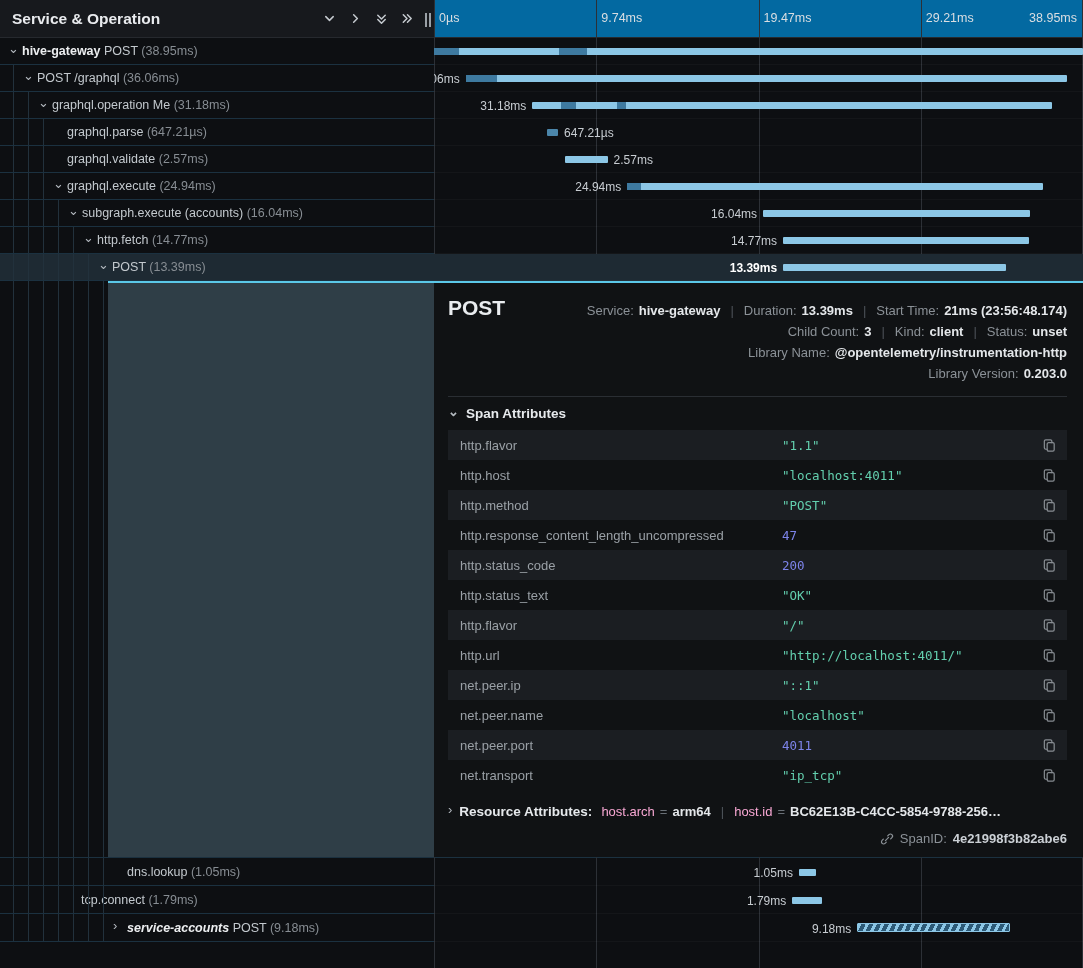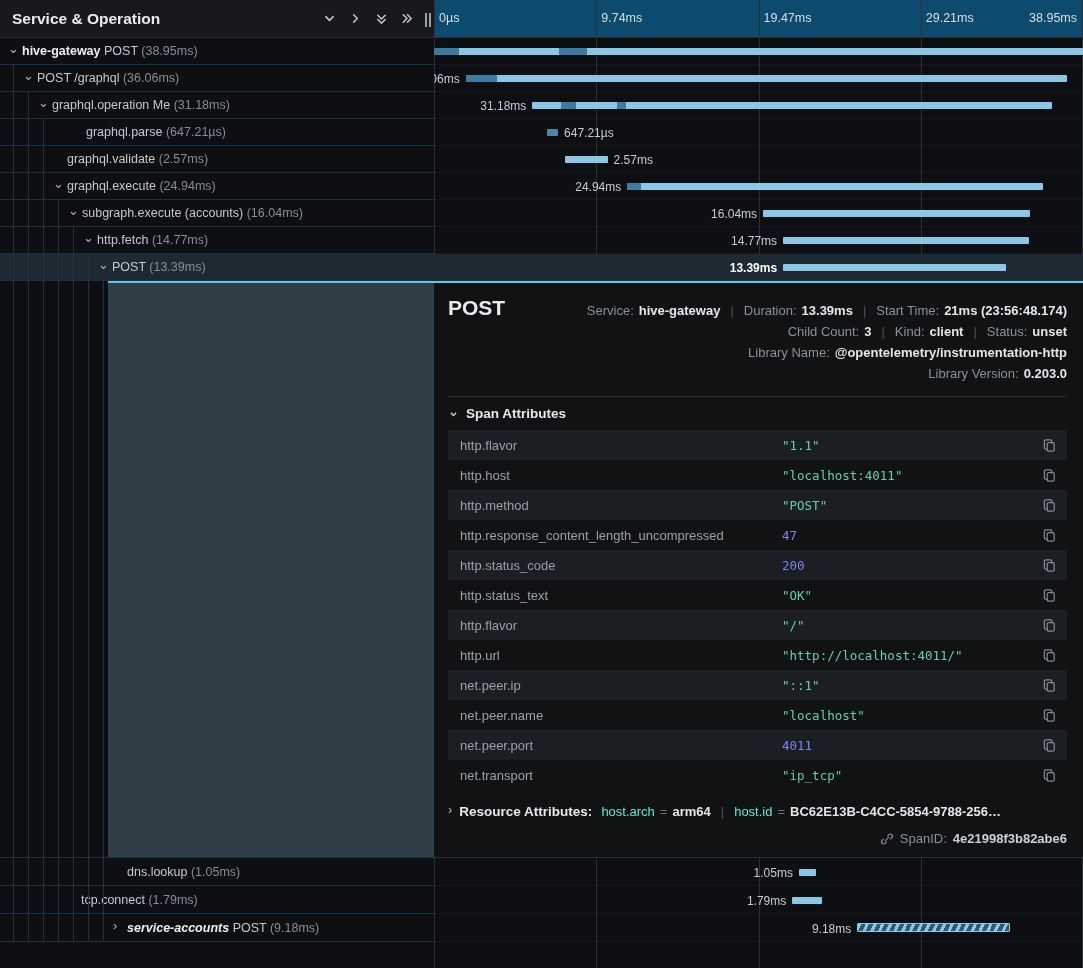--- a/index.html
+++ b/index.html
@@ -19,21 +19,21 @@
   
   .header { display:flex; height:38px; position:relative; }
   .header-left {
     width:434px; background:#17191d; border-bottom:1px solid #26292e;
     display:flex; align-items:center; padding:0 14px 0 12px; position:relative;
   }
   .header-title { flex:1; font-size:15.5px; font-weight:bold; color:#e9ebee; }
   .hicon { width:26px; height:20px; display:flex; align-items:center; justify-content:center; cursor:pointer; }
   .handle { position:absolute; right:3px; top:13px; width:6px; height:14px;
     border-left:2px solid #9aa0a6; border-right:2px solid #9aa0a6; cursor:col-resize; }
-  .header-right { flex:1; background:#0c4a6e; border-bottom:1px solid #26292e; position:relative; }
+  .header-right { flex:1; background:#0369a1; border-bottom:1px solid #26292e; position:relative; }
   .tick { position:absolute; top:11px; font-size:12.5px; color:#dadee2; z-index:2; white-space:nowrap; }
 
   
   .row { display:flex; height:27px; }
   .bottom-rows .row { height:28px; }
   .row.selected .row-left, .row.selected .row-right { background:#1e2a33; }
   .row-left {
     width:434px; position:relative; display:flex; align-items:center;
     border-bottom:1px solid #1b3140; overflow:hidden; cursor:pointer;
   }
@@ -83,21 +83,21 @@
   .attr-row:nth-child(odd) { background:#1b1e22; }
   .attr-key { flex:0 0 322px; color:#9aa0a6; white-space:nowrap; overflow:hidden; }
   .attr-val { flex:1; font-family:"DejaVu Sans Mono", monospace; font-size:12.5px; white-space:nowrap; overflow:hidden; }
   .attr-val.string { color:#63cfae; }
   .attr-val.number { color:#7d84ea; }
   .copy-btn { margin-left:8px; display:flex; cursor:pointer; opacity:0.85; }
 
   .resource-line { display:flex; align-items:center; margin-top:14px; font-size:13px; white-space:nowrap; cursor:pointer; }
   .resource-line .chev { flex:0 0 auto; width:auto; transform:translateY(-2px); }
   .res-title { font-weight:bold; color:#e6e9ec; font-size:13.5px; margin:0 9px 0 7px; }
-  .res-key { color:#5eead4; }
+  .res-key { color:#f9a8d4; }
   .res-eq { color:#6a7077; margin:0 5px; }
   .res-val { color:#e4e7ea; font-weight:bold; }
   .res-sep { color:#4d5359; margin:0 10px; }
 
   .spanid-line { display:flex; justify-content:flex-end; align-items:center; gap:6px;
     margin-top:12px; font-size:13px; color:#8b9197; }
   .spanid-val { color:#cbd0d5; font-weight:bold; }
 
   .bottom-rows { border-top:1px solid #1b3140; }
 </style>
@@ -185,21 +185,21 @@
     </div>
     <div class="row-right">
       <div class="bar" style="left:15.14762516046213%;width:80.05134788189987%">
             <span class="seg" style="left:5.452212957023731%;width:3.046824887748557%"></span>
             <span class="seg" style="left:16.3566388710712%;width:1.763951250801796%"></span>
           </div>
           <span class="bar-label" style="right:calc(84.85237483953787% + 6px)">31.18ms</span>
     </div>
       </div>
       <div class="row">
-    <div class="row-left" style="padding-left:72px">
+    <div class="row-left" style="padding-left:53px">
       <span class="guide" style="left:13px"></span>
           <span class="guide" style="left:28px"></span>
           <span class="guide" style="left:43px"></span>
           <span class="chev"></span>
           <span class="span-text"><span class="op">graphql.parse</span> <span class="dur">(647.21µs)</span></span>
     </div>
     <div class="row-right">
       <div class="bar dark" style="left:17.458279845956355%;width:1.6616431322207956%"></div>
           <span class="bar-label" style="left:calc(19.11992297817715% + 6px)">647.21µs</span>
     </div>

